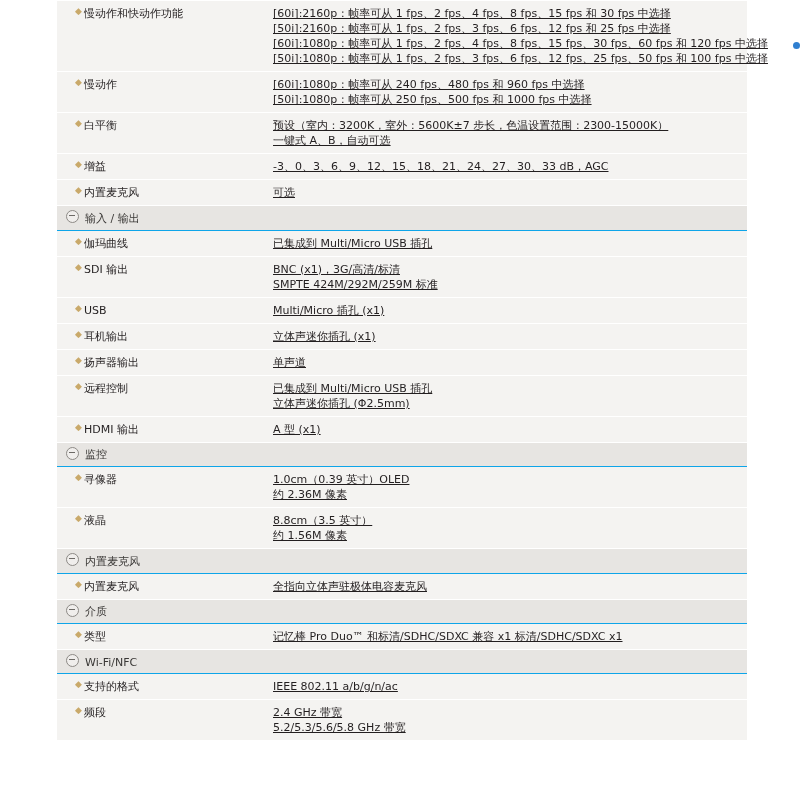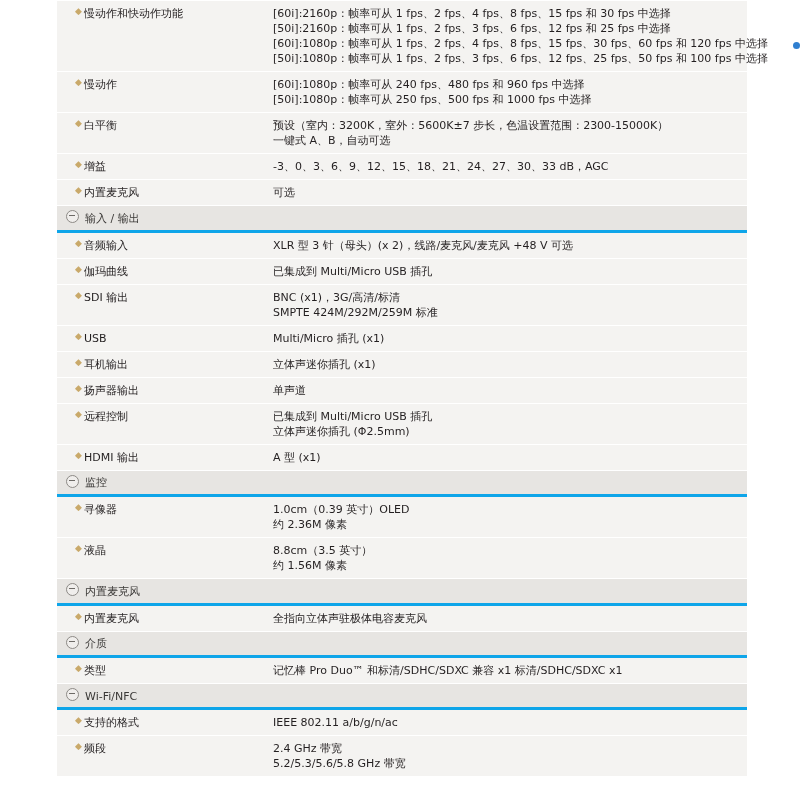--- a/index.html
+++ b/index.html
@@ -41,32 +41,33 @@
     position: absolute;
     left: 747px;
     top: 0;
     width: 53px;
     height: 800px;
     background: #ffffff;
   }
   .spec-table tr.group > td {
     background: #e7e5e2;
     border-top: 1px solid #ffffff;
-    border-bottom: 3px solid #0ea5e9;
+    border-bottom: 1px solid #0ea5e9;
     padding: 4px 0 4px 9px;
     font-size: 11px;
     color: #3a3836;
     text-decoration: underline;
   }
   .spec-table tr.row > td {
     background: #f4f3f1;
     border-top: 1px solid #ffffff;
     border-bottom: 1px solid #ffffff;
     vertical-align: top;
     padding: 5px 0 5px 0;
+    text-decoration: underline;
   }
   .spec-table tr.row > td.label {
     width: 190px;
     padding-left: 18px;
     color: #231f20;
   }
   .spec-table tr.row > td.value {
     padding-left: 8px;
     color: #231f20;
   }
@@ -166,26 +167,20 @@
         <tr class="row">
           <td class="label"><span class="bullet">◆</span><span class="label-text">内置麦克风</span></td>
           <td class="value">
             <span class="value-line">可选</span>
           </td>
         </tr>
         <tr class="group">
           <td colspan="2"><span class="minus-box"></span><span class="group-label">输入 / 输出</span></td>
         </tr>
         <tr class="row">
-          <td class="label"><span class="bullet">◆</span><span class="label-text">音频输入</span></td>
-          <td class="value">
-            <span class="value-line">XLR 型 3 针（母头）(x 2)，线路/麦克风/麦克风 +48 V 可选</span>
-          </td>
-        </tr>
-        <tr class="row">
           <td class="label"><span class="bullet">◆</span><span class="label-text">伽玛曲线</span></td>
           <td class="value">
             <span class="value-line">已集成到 Multi/Micro USB 插孔</span>
           </td>
         </tr>
         <tr class="row">
           <td class="label"><span class="bullet">◆</span><span class="label-text">SDI 输出</span></td>
           <td class="value">
             <span class="value-line">BNC (x1)，3G/高清/标清</span>
             <span class="value-line">SMPTE 424M/292M/259M 标准</span>

